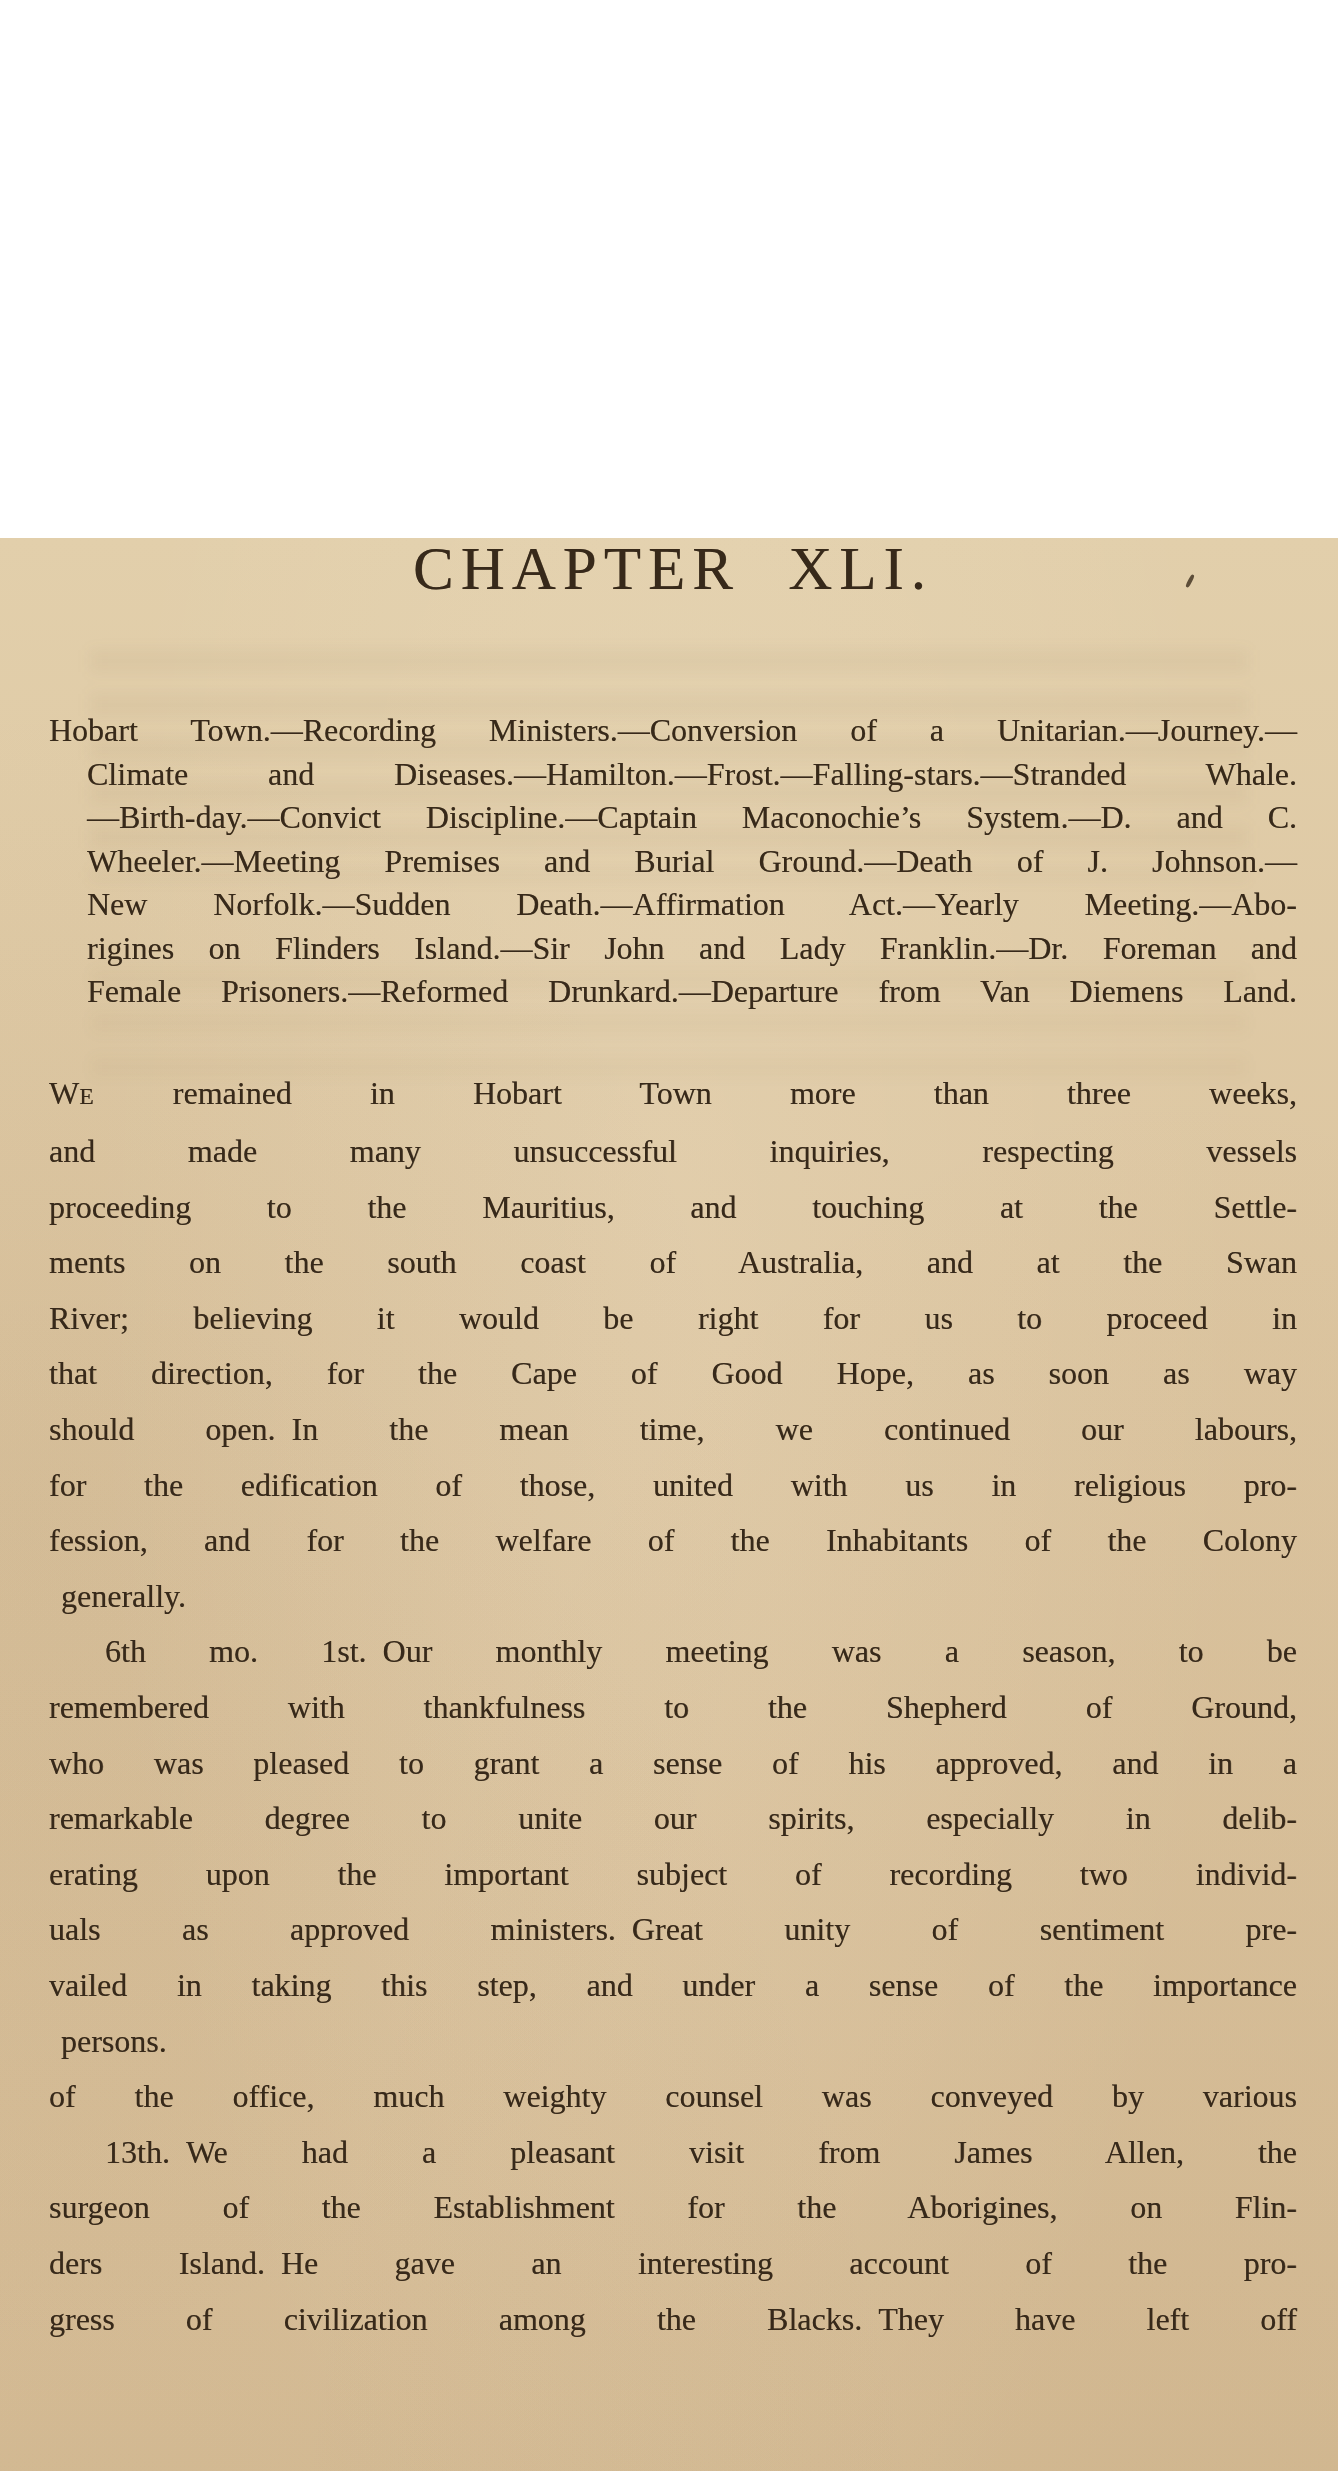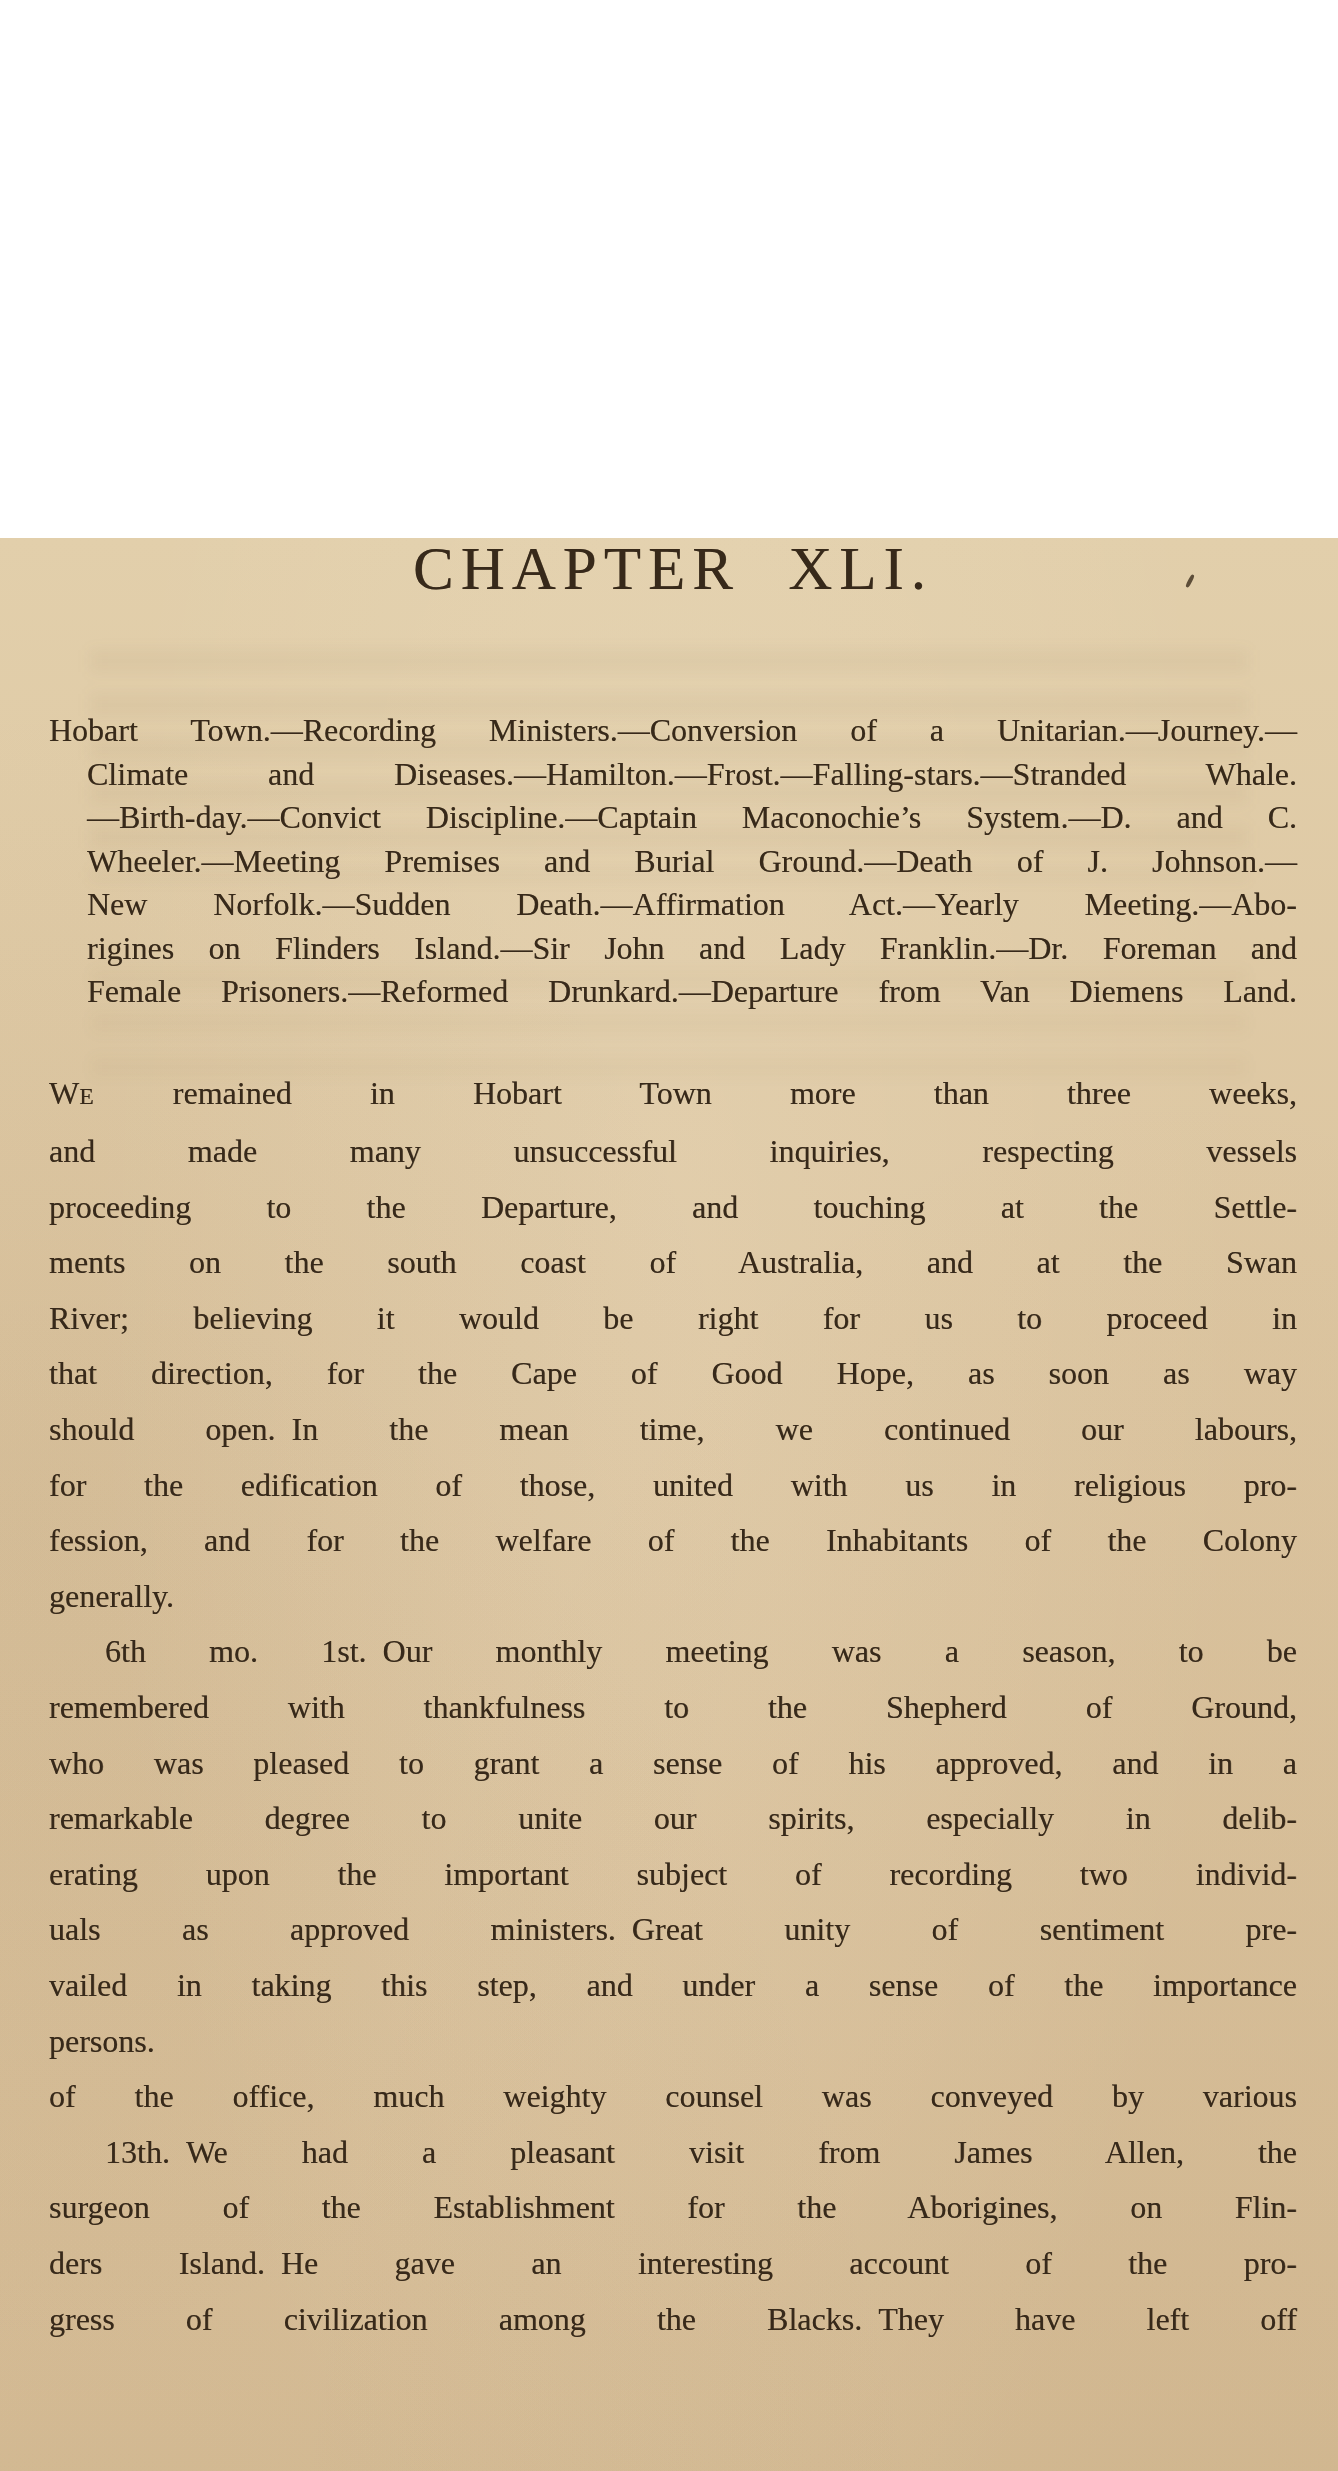--- a/index.html
+++ b/index.html
@@ -54,21 +54,21 @@
   }
   .summary-line.indent { padding-left: 38px; }
 
   .bodytext { margin: 52px 41px 0 49px; }
   .body-line {
     font-size: 32px; line-height: 55.6px;
     text-align: justify; text-align-last: justify;
     text-shadow: 0.3px 0.4px 0.5px rgba(40,28,12,0.5);
   }
   .body-line.indent { padding-left: 56px; }
-  .body-line.no-just, .summary-line.no-just { text-align: left; text-align-last: left; }
+  .body-line.no-just, .summary-line.no-just { text-align: left; text-align-last: left; margin-left: 12px; }
   .smallcap { font-size: 0.74em; letter-spacing: 1px; }
 </style>
 </head>
 <body>
 
 <div class="page">
   <div class="showthrough band-a"></div>
   <div class="showthrough band-b"></div>
 
   <div class="speck a"></div>
@@ -82,21 +82,21 @@
       <div class="summary-line indent"><span>—Birth-day.—Convict Discipline.—Captain Maconochie’s System.—D. and C.</span></div>
       <div class="summary-line indent"><span>Wheeler.—Meeting Premises and Burial Ground.—Death of J. Johnson.—</span></div>
       <div class="summary-line indent"><span>New Norfolk.—Sudden Death.—Affirmation Act.—Yearly Meeting.—Abo-</span></div>
       <div class="summary-line indent"><span>rigines on Flinders Island.—Sir John and Lady Franklin.—Dr. Foreman and</span></div>
       <div class="summary-line indent"><span>Female Prisoners.—Reformed Drunkard.—Departure from Van Diemens Land.</span></div>
     </section>
 
   <section class="bodytext" id="bodytext">
       <div class="body-line"><span>W</span><span class="smallcap">E</span><span> remained in Hobart Town more than three weeks,</span></div>
       <div class="body-line"><span>and made many unsuccessful inquiries, respecting vessels</span></div>
-      <div class="body-line"><span>proceeding to the Departure, and touching at the Settle-</span></div>
+      <div class="body-line"><span>proceeding to the Mauritius, and touching at the Settle-</span></div>
       <div class="body-line"><span>ments on the south coast of Australia, and at the Swan</span></div>
       <div class="body-line"><span>River; believing it would be right for us to proceed in</span></div>
       <div class="body-line"><span>that direction, for the Cape of Good Hope, as soon as way</span></div>
       <div class="body-line"><span>should open. In the mean time, we continued our labours,</span></div>
       <div class="body-line"><span>for the edification of those, united with us in religious pro-</span></div>
       <div class="body-line"><span>fession, and for the welfare of the Inhabitants of the Colony</span></div>
       <div class="body-line no-just"><span>generally.</span></div>
       <div class="body-line indent"><span>6th mo. 1st. Our monthly meeting was a season, to be</span></div>
       <div class="body-line"><span>remembered with thankfulness to the Shepherd of Ground,</span></div>
       <div class="body-line"><span>who was pleased to grant a sense of his approved, and in a</span></div>

